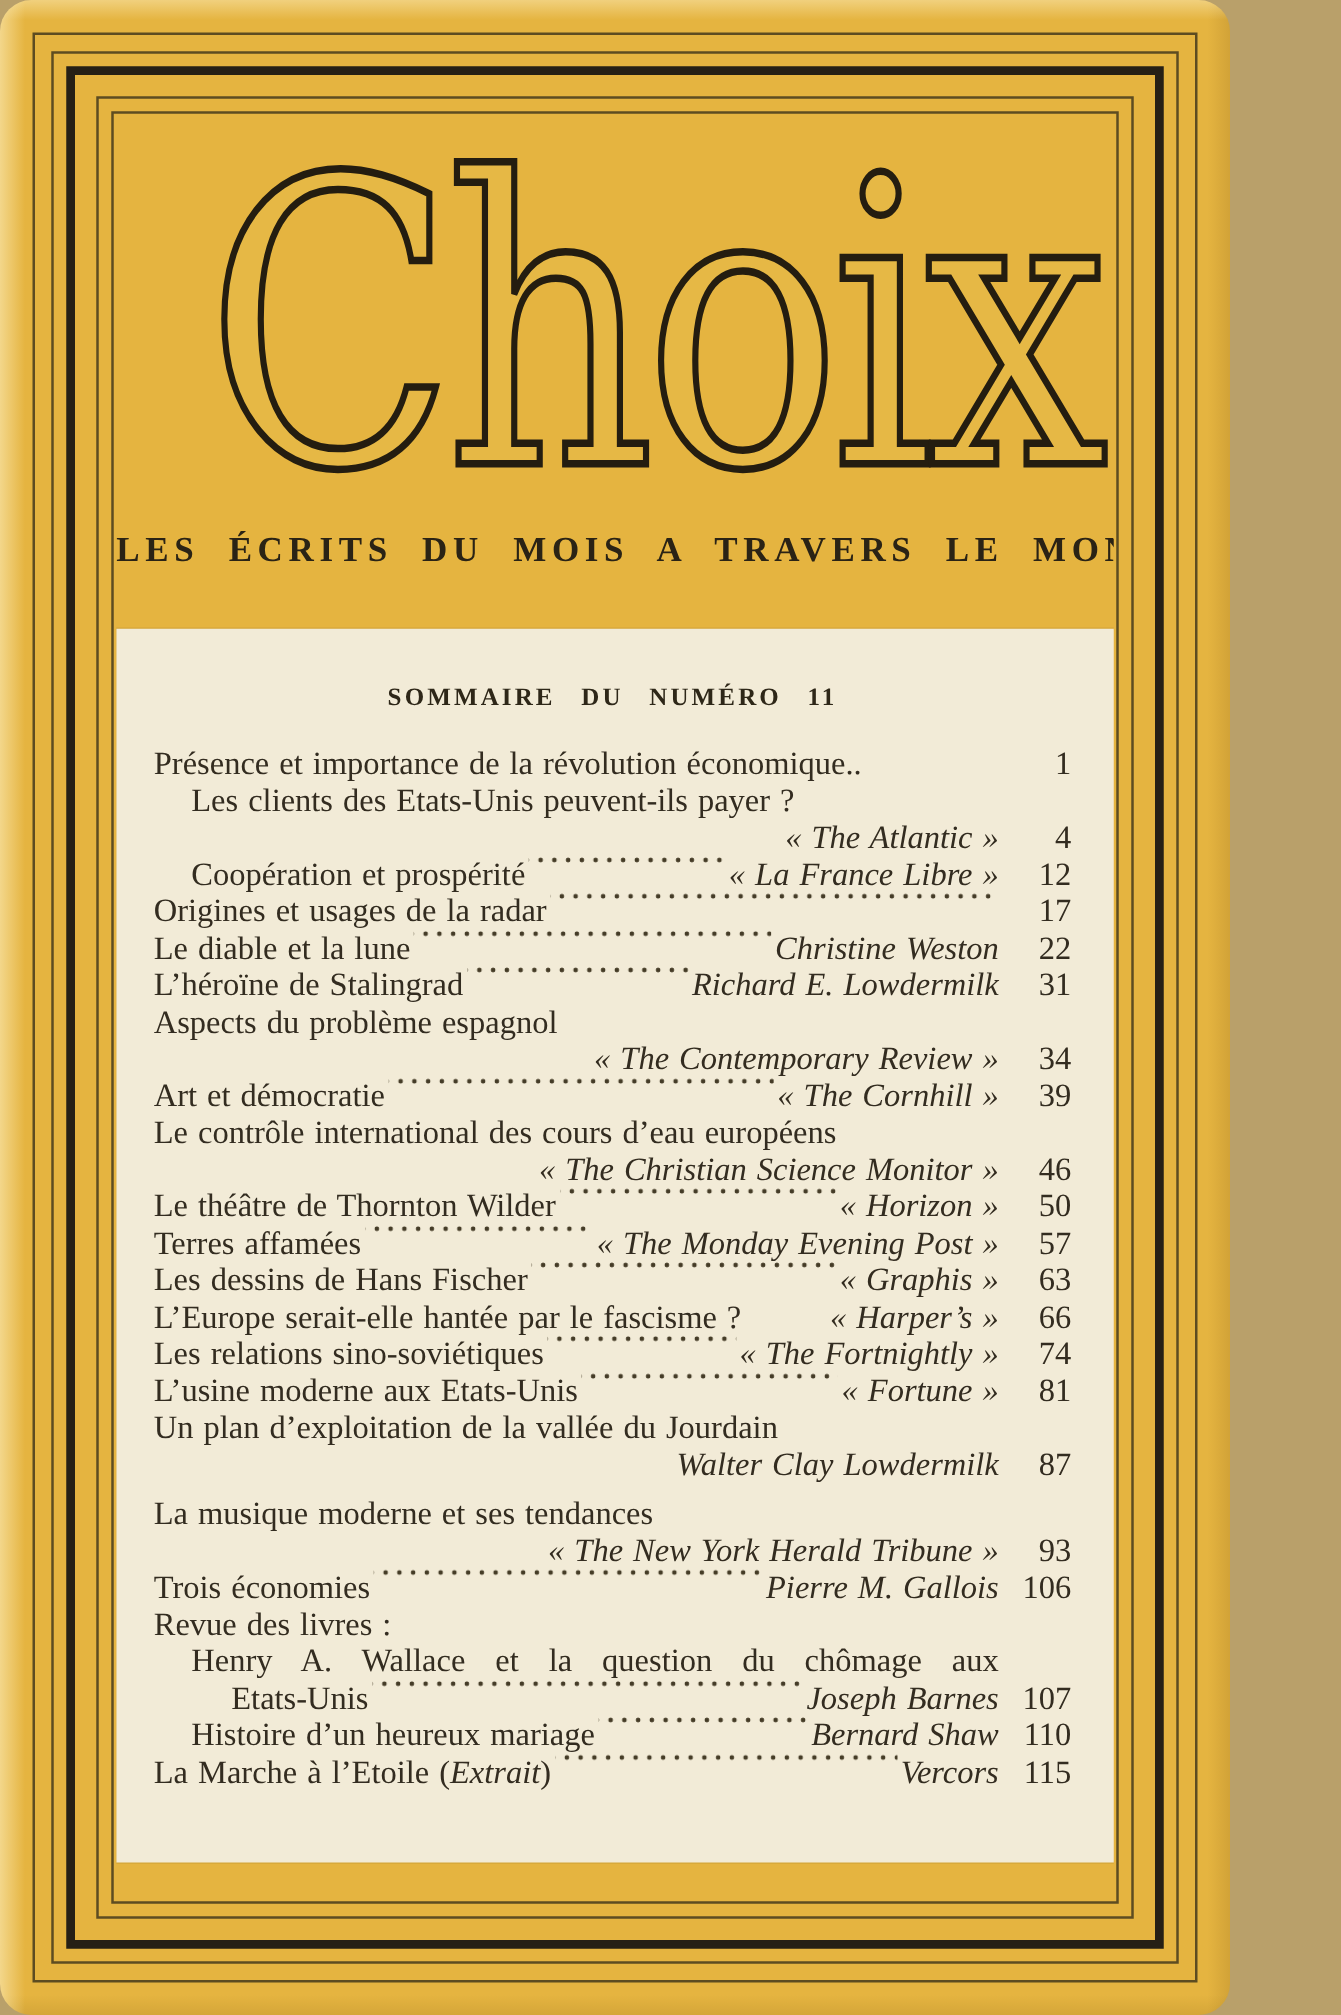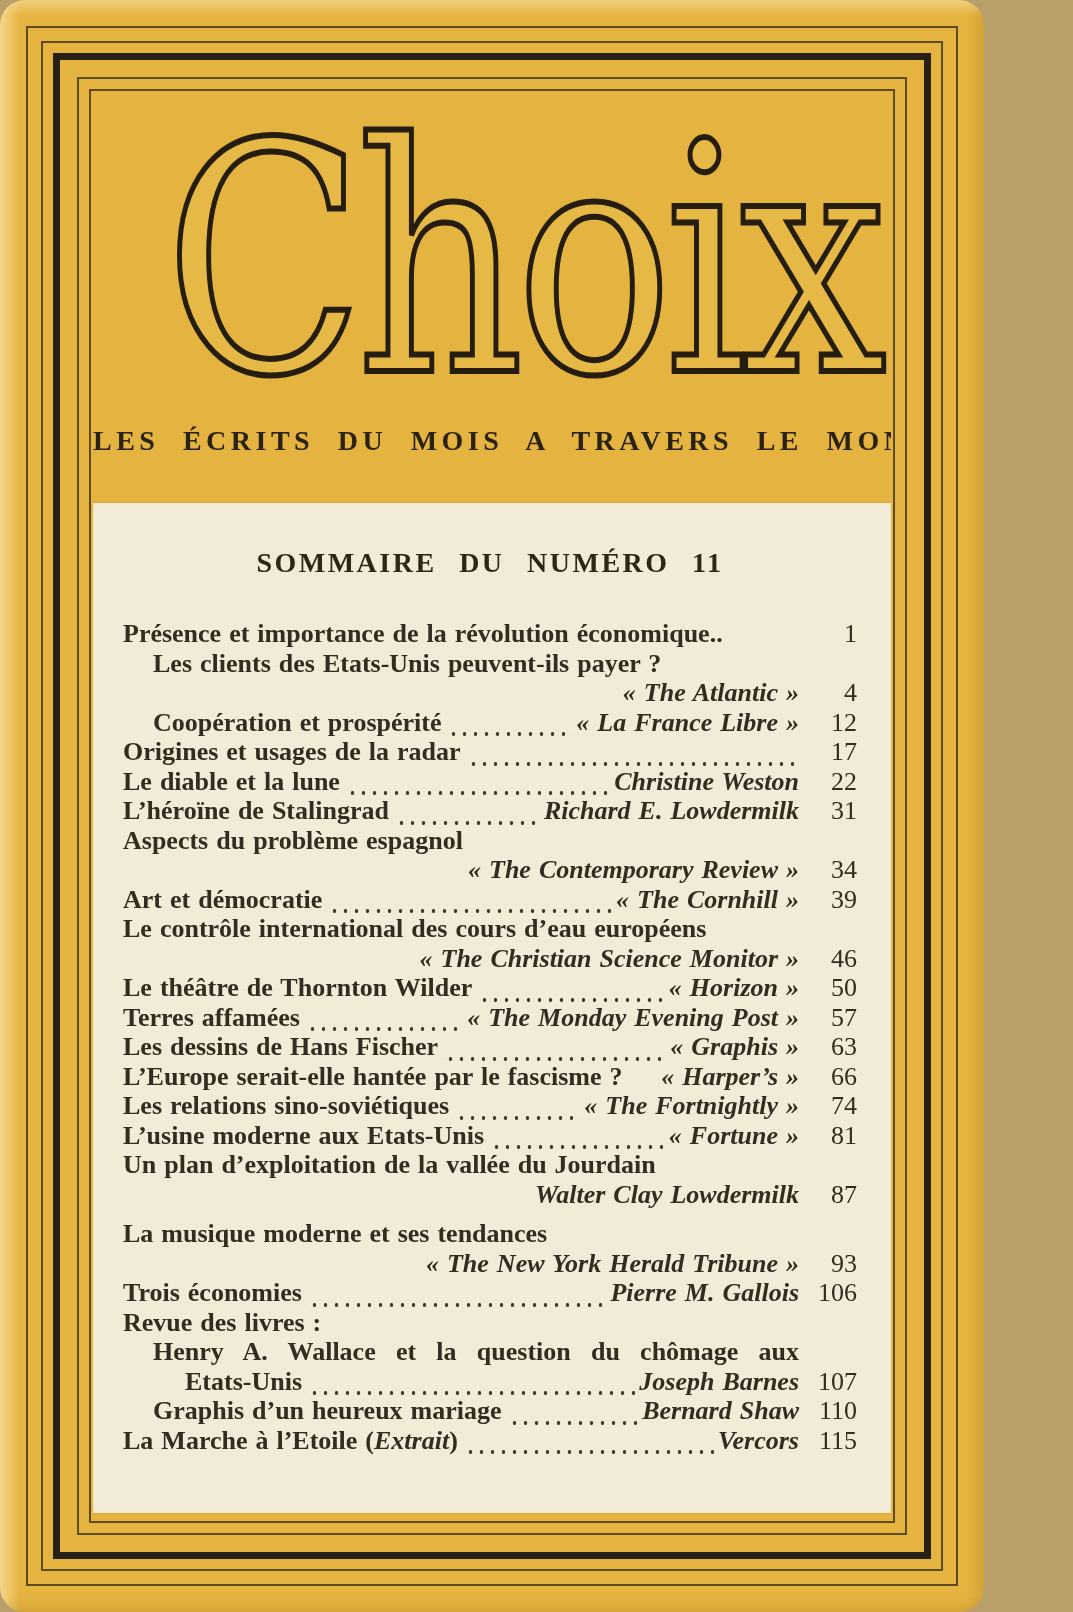--- a/index.html
+++ b/index.html
@@ -54,34 +54,34 @@
   .panel{
     width:822px;
     margin:46px auto 0 auto;
     box-sizing:border-box;
     background:#f2ebd7;
     padding:44px 58px 58px 30px;
     box-shadow:0 0 0 1px rgba(120,90,20,.15);
   }
   .panel-heading{
     text-align:center;
-    font-size:28px;
+    font-size:20px;
     font-weight:bold;
     letter-spacing:2.5px;
     word-spacing:13px;
     color:#2e2718;
-    margin-bottom:40px;
+    margin-bottom:26px;
     white-space:nowrap;
   }
   .toc{font-size:26px;line-height:29.5px;word-spacing:1.5px;}
   .row{display:flex;align-items:baseline;}
   .row.gap{margin-top:10px;}
   .row.ind1 .left{padding-left:30px;}
   .row.ind2 .left{padding-left:62px;}
-  .left{flex:1 1 auto;min-width:0;display:flex;align-items:flex-end;justify-content:space-between;white-space:nowrap;font-weight:bold;}
+  .left{flex:1 1 auto;min-width:0;display:flex;align-items:flex-start;justify-content:space-between;white-space:nowrap;}
   .left.r{justify-content:flex-end;}
   .left.j{display:block;text-align:justify;text-align-last:justify;white-space:normal;}
   .it{font-style:italic;}
   .rm{font-style:normal;}
   .leader{
     flex:1 1 auto;
     min-width:14px;
     height:6px;
     margin:0 3px;
     background-image:radial-gradient(circle, #453c27 1.6px, rgba(0,0,0,0) 2.1px);
@@ -279,21 +279,21 @@
                     <div class="row ind2">
                       <div class="left">
                         <span class="rm">Etats-Unis</span>
                         <span class="leader"></span>
                         <span class="it src">Joseph Barnes</span>
                       </div>
                       <div class="page">107</div>
                     </div>
                     <div class="row ind1">
                       <div class="left">
-                        <span class="rm">Graphis d’un heureux mariage</span>
+                        <span class="rm">Histoire d’un heureux mariage</span>
                         <span class="leader"></span>
                         <span class="it src">Bernard Shaw</span>
                       </div>
                       <div class="page">110</div>
                     </div>
                     <div class="row">
                       <div class="left">
                         <span class="rm">La Marche à l’Etoile (</span>
                         <span class="it">Extrait</span>
                         <span class="rm">)</span>

